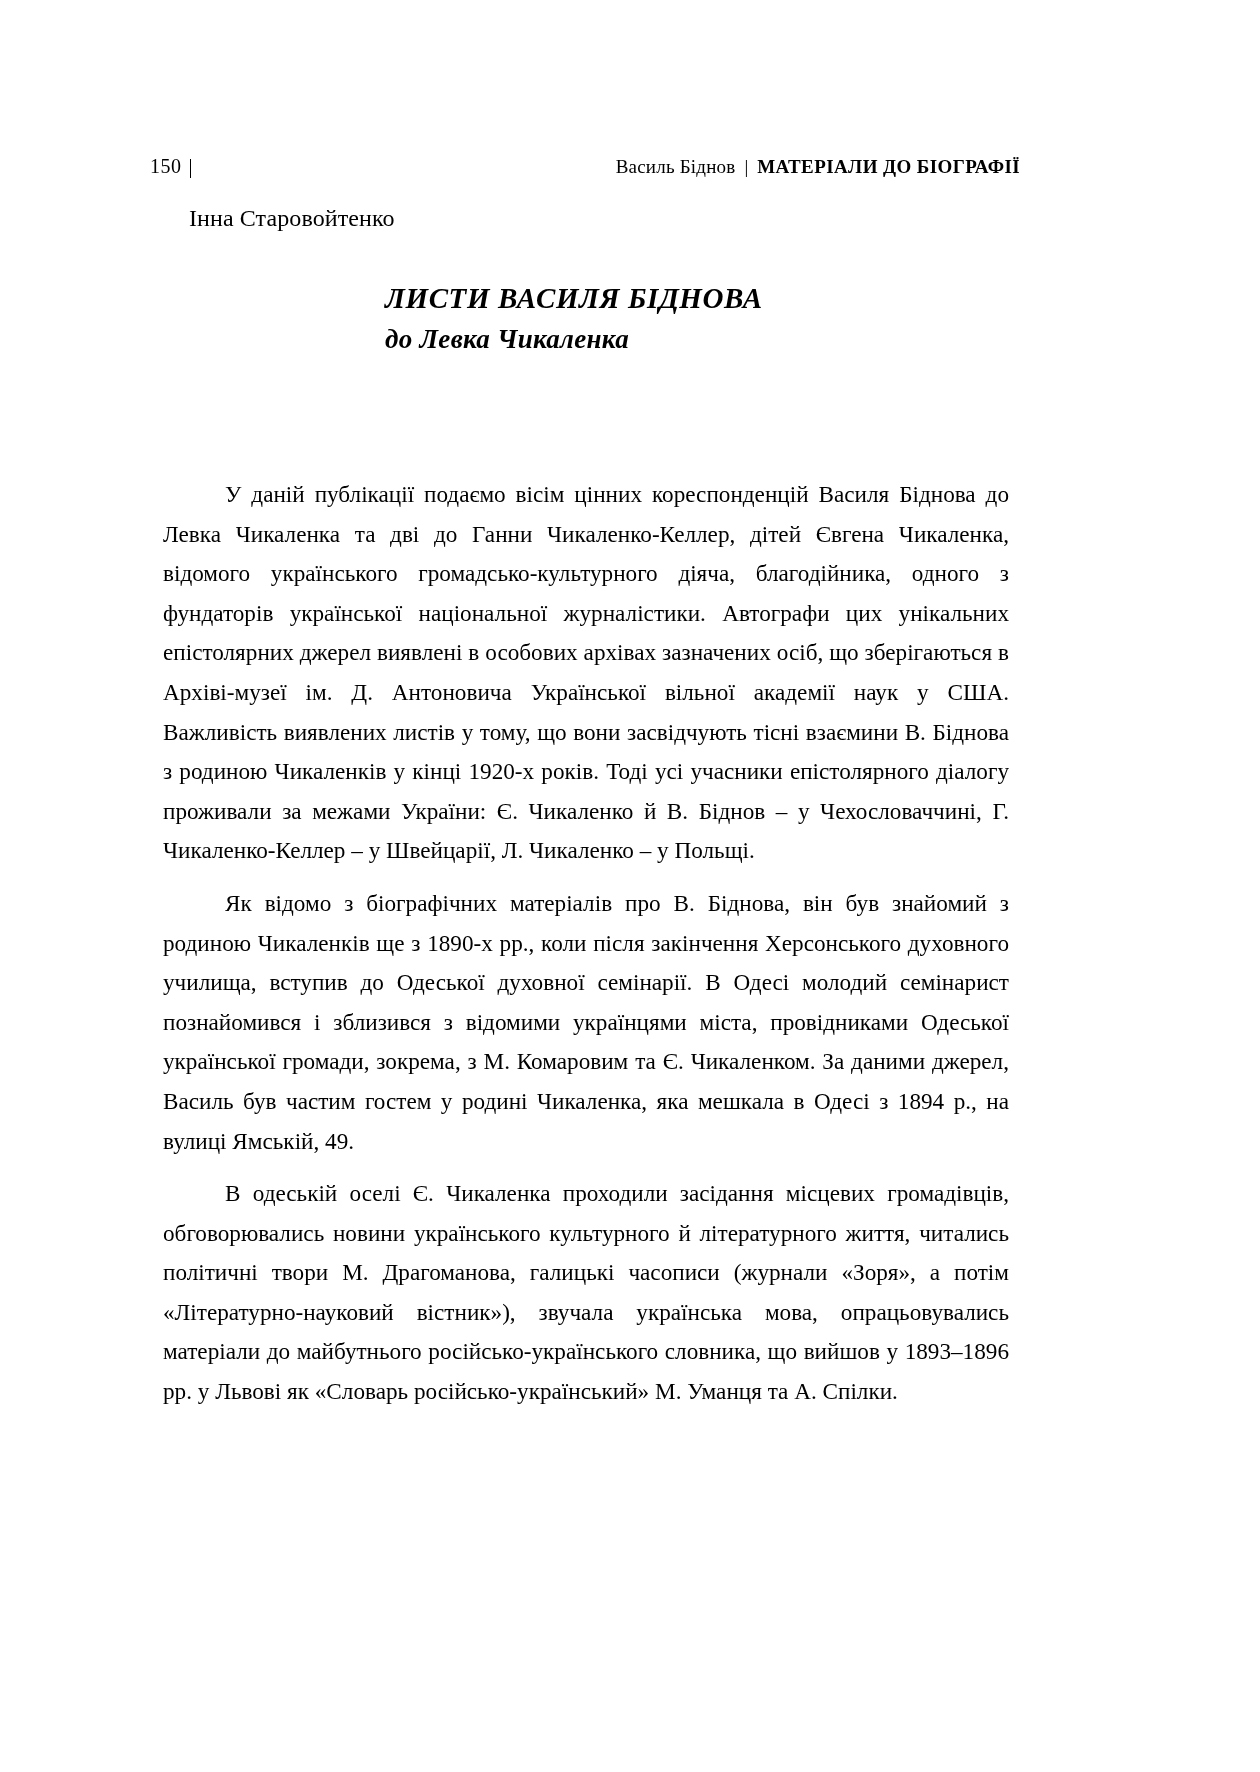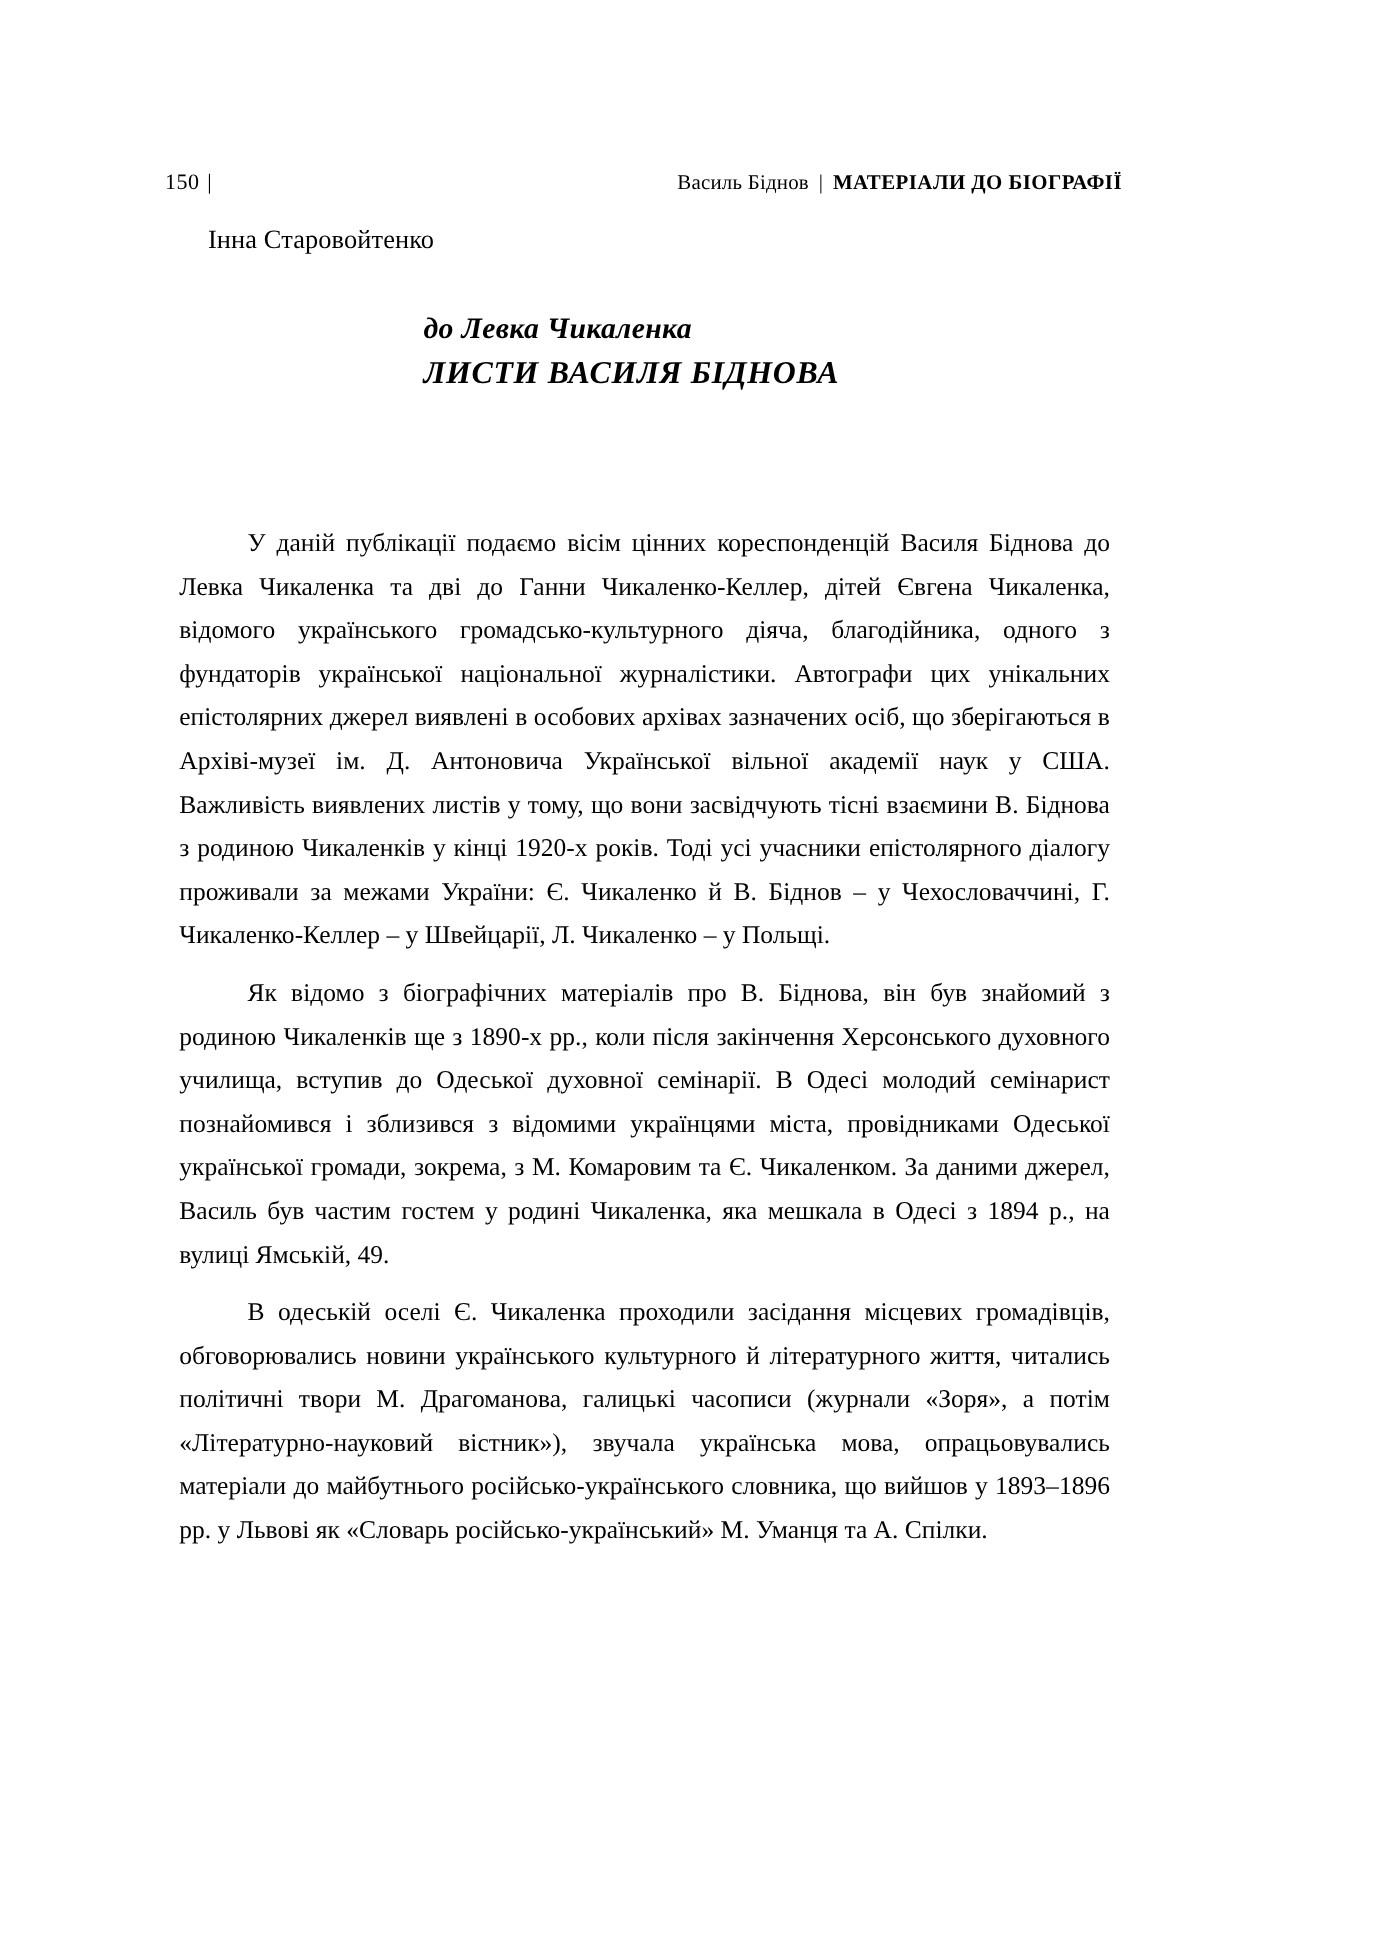--- a/index.html
+++ b/index.html
@@ -134,22 +134,22 @@
     <div class="head-right">
       <span class="head-book">Василь Біднов</span>
       <span class="head-sep">|</span>
       <span class="head-section">МАТЕРІАЛИ ДО БІОГРАФІЇ</span>
     </div>
   </div>
 
   <div class="byline">Інна Старовойтенко</div>
 
   <div class="title-block">
+    <div class="title-line title-main">ЛИСТИ ВАСИЛЯ БІДНОВА</div>
     <div class="title-line title-sub1">до Левка Чикаленка</div>
-    <div class="title-line title-main">ЛИСТИ ВАСИЛЯ БІДНОВА</div>
   </div>
 
   <div class="body-text">
     <p>У даній публікації подаємо вісім цінних кореспонденцій Василя Біднова до Левка Чикаленка та дві до Ганни Чикаленко-Келлер, дітей Євгена Чикаленка, відомого українського громадсько-культурного діяча, благодійника, одного з фундаторів української національної журналістики. Автографи цих унікальних епістолярних джерел виявлені в особових архівах зазначених осіб, що зберігаються в Архіві-музеї ім. Д. Антоновича Української вільної академії наук у США. Важливість виявлених листів у тому, що вони засвідчують тісні взаємини В. Біднова з родиною Чикаленків у кінці 1920-х років. Тоді усі учасники епістолярного діалогу проживали за межами України: Є. Чикаленко й В. Біднов – у Чехословаччині, Г. Чикаленко-Келлер – у Швейцарії, Л. Чикаленко – у Польщі.</p>
     <p>Як відомо з біографічних матеріалів про В. Біднова, він був знайомий з родиною Чикаленків ще з 1890-х рр., коли після закінчення Херсонського духовного училища, вступив до Одеської духовної семінарії. В Одесі молодий семінарист познайомився і зблизився з відомими українцями міста, провідниками Одеської української громади, зокрема, з М. Комаровим та Є. Чикаленком. За даними джерел, Василь був частим гостем у родині Чикаленка, яка мешкала в Одесі з 1894 р., на вулиці Ямській, 49.</p>
     <p>В одеській оселі Є. Чикаленка проходили засідання місцевих громадівців, обговорювались новини українського культурного й літературного життя, читались політичні твори М. Драгоманова, галицькі часописи (журнали «Зоря», а потім «Літературно-науковий вістник»), звучала українська мова, опрацьовувались матеріали до майбутнього російсько-українського словника, що вийшов у 1893–1896 рр. у Львові як «Словарь російсько-український» М. Уманця та А. Спілки.</p>
   </div>
 
 </div>
 

